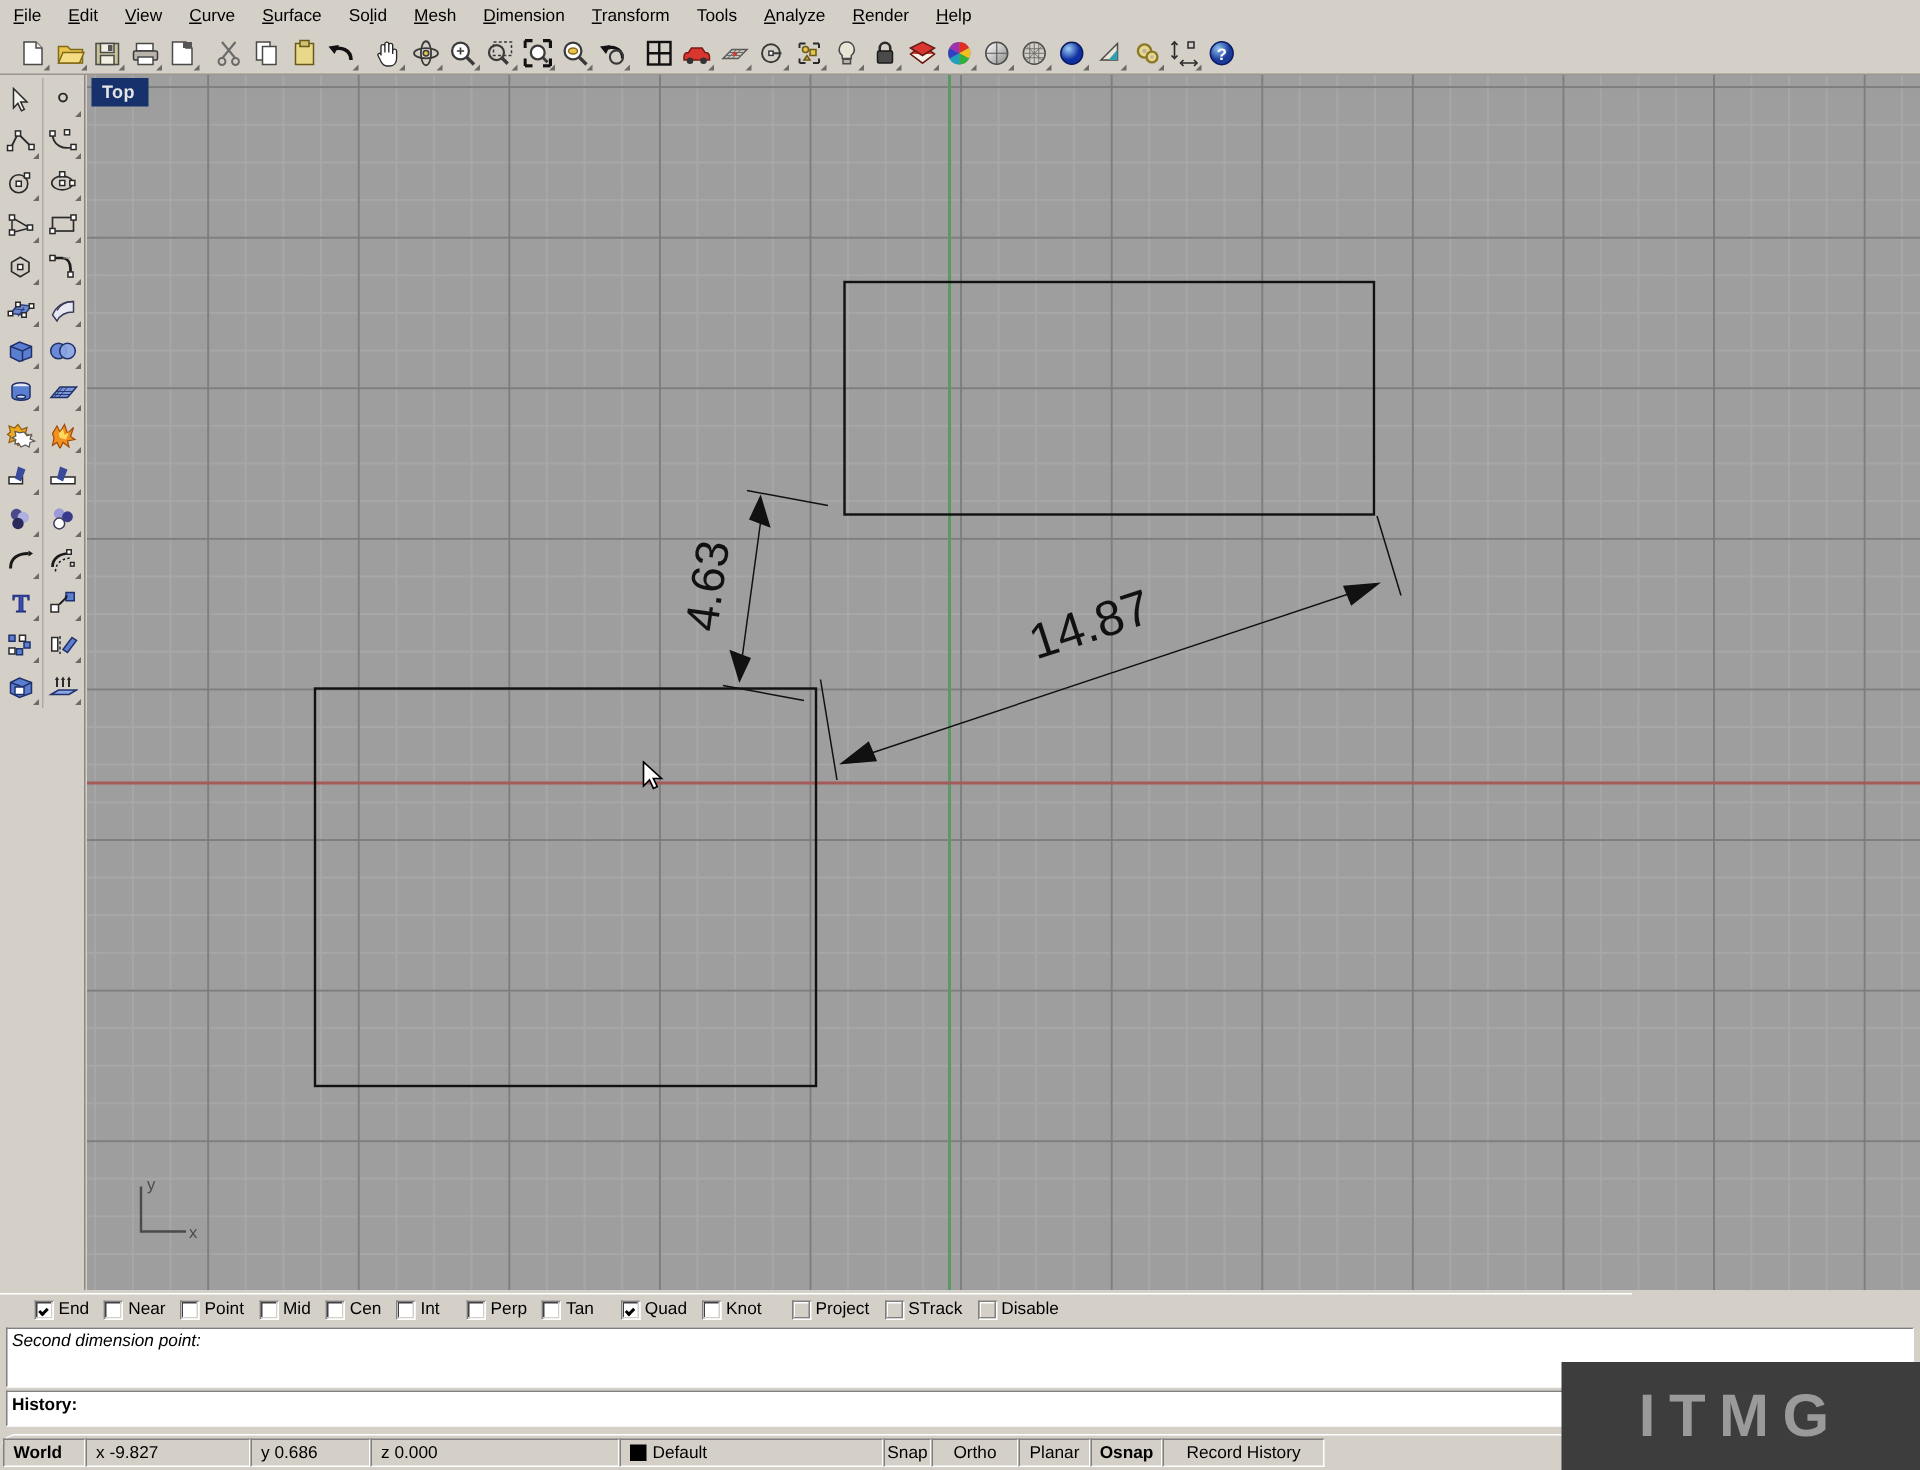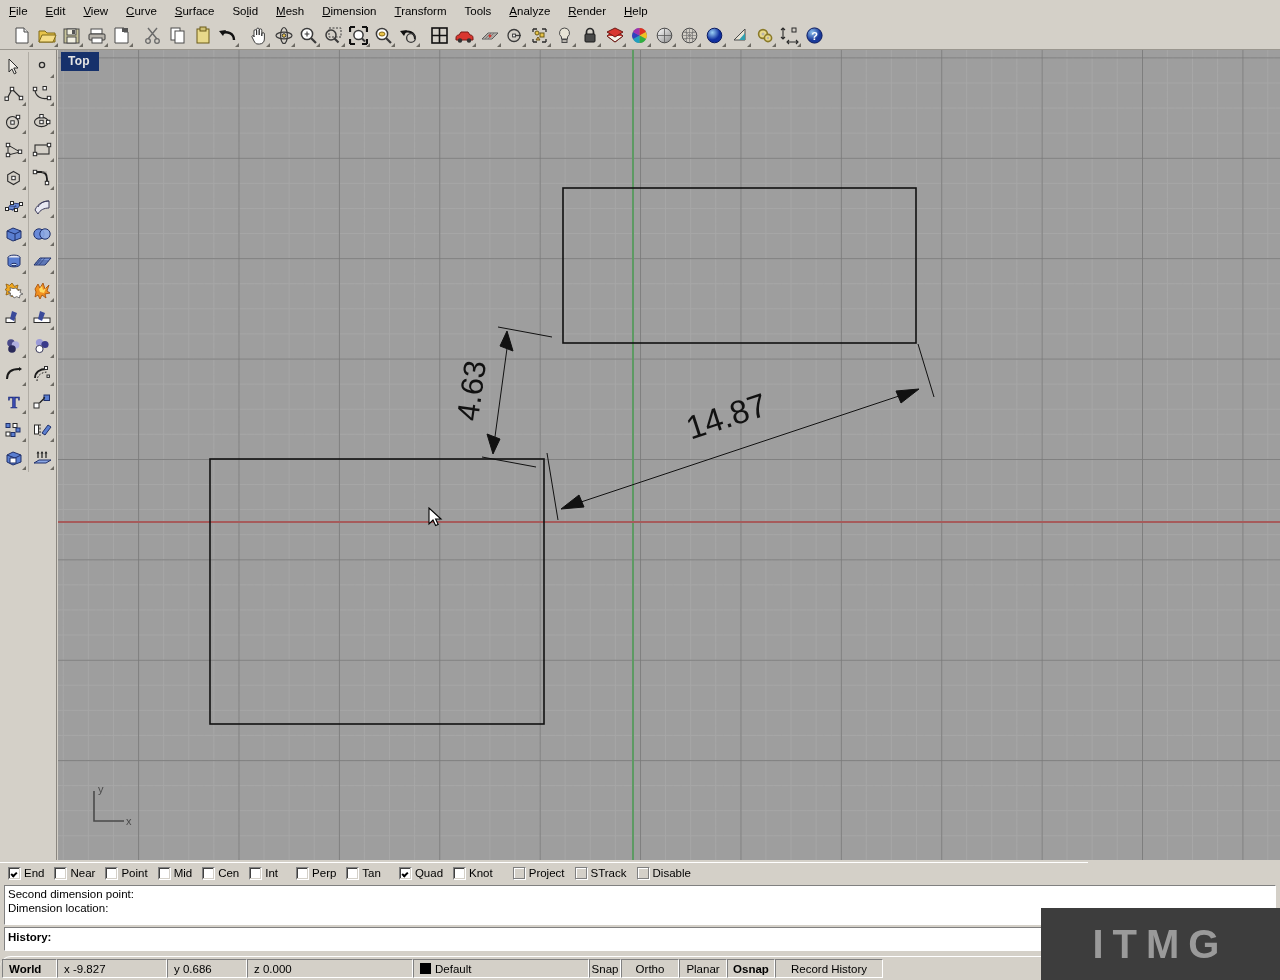--- a/index.html
+++ b/index.html
@@ -89,21 +89,21 @@
   }
 
   #axis-indicator{position:absolute;left:30px;top:735px;}
 
   #cursor{position:absolute;left:370px;top:457px;pointer-events:none;}
 
   
   #osnapbar{
     position:absolute;left:0;top:862px;width:1088px;height:21px;
     background:#d4d0c8;border-top:1px solid #fff;
-    display:flex;align-items:center;padding-left:8px;box-sizing:border-box;
+    display:flex;align-items:center;padding-left:23px;box-sizing:border-box;
   }
   .osnap-item{display:flex;align-items:center;margin-right:10px;cursor:default;white-space:nowrap;}
   .osnap-box{
     width:11px;height:11px;background:#fff;
     border-top:1px solid #808080;border-left:1px solid #808080;
     border-right:1px solid #fff;border-bottom:1px solid #fff;
     box-shadow:inset -1px -1px 0 #d4d0c8, inset 1px 1px 0 #404040;
     margin-right:3px;position:relative;flex:none;
   }
   .osnap-box.checked::after{
@@ -118,21 +118,21 @@
   #cmd-area{
     position:absolute;left:0;top:883px;width:1280px;height:73px;
     background:#d4d0c8;box-sizing:border-box;padding:2px 4px 0 4px;
   }
   #cmd-history{
     width:1272px;height:40px;background:#fff;box-sizing:border-box;
     border-top:1px solid #808080;border-left:1px solid #808080;
     border-right:1px solid #fff;border-bottom:1px solid #fff;
     padding:1px 3px;overflow:hidden;
   }
-  .cmd-line{font-size:11.5px;line-height:14px;white-space:nowrap;}
+  .cmd-line{font-size:11.5px;line-height:14px;white-space:nowrap;font-style:italic;}
   #cmd-prompt{
     margin-top:2px;width:1272px;height:24px;background:#fff;box-sizing:border-box;
     border-top:1px solid #808080;border-left:1px solid #808080;
     border-right:1px solid #fff;border-bottom:1px solid #fff;
     padding:3px 3px;
   }
   #cmd-prompt span{font-weight:bold;font-size:11.5px;}
 
   
   #statusbar{
@@ -810,21 +810,20 @@
       </div>
     <div class="osnap-item">
         <i class="osnap-box flat"></i>
         <span class="osnap-label">Disable</span>
       </div>
   </div>
 
   <div id="cmd-area">
     <div id="cmd-history">
       <div class="cmd-line">Second dimension point:</div>
-      <div class="cmd-line">Dimension location:</div>
     </div>
     <div id="cmd-prompt">
       <span>History:</span>
     </div>
   </div>
 
   <div id="statusbar">
     <div class="sb-cell bold" style="width:55px;">World</div>
     <div class="sb-cell" style="width:110px;">x -9.827</div>
     <div class="sb-cell" style="width:80px;">y 0.686</div>

